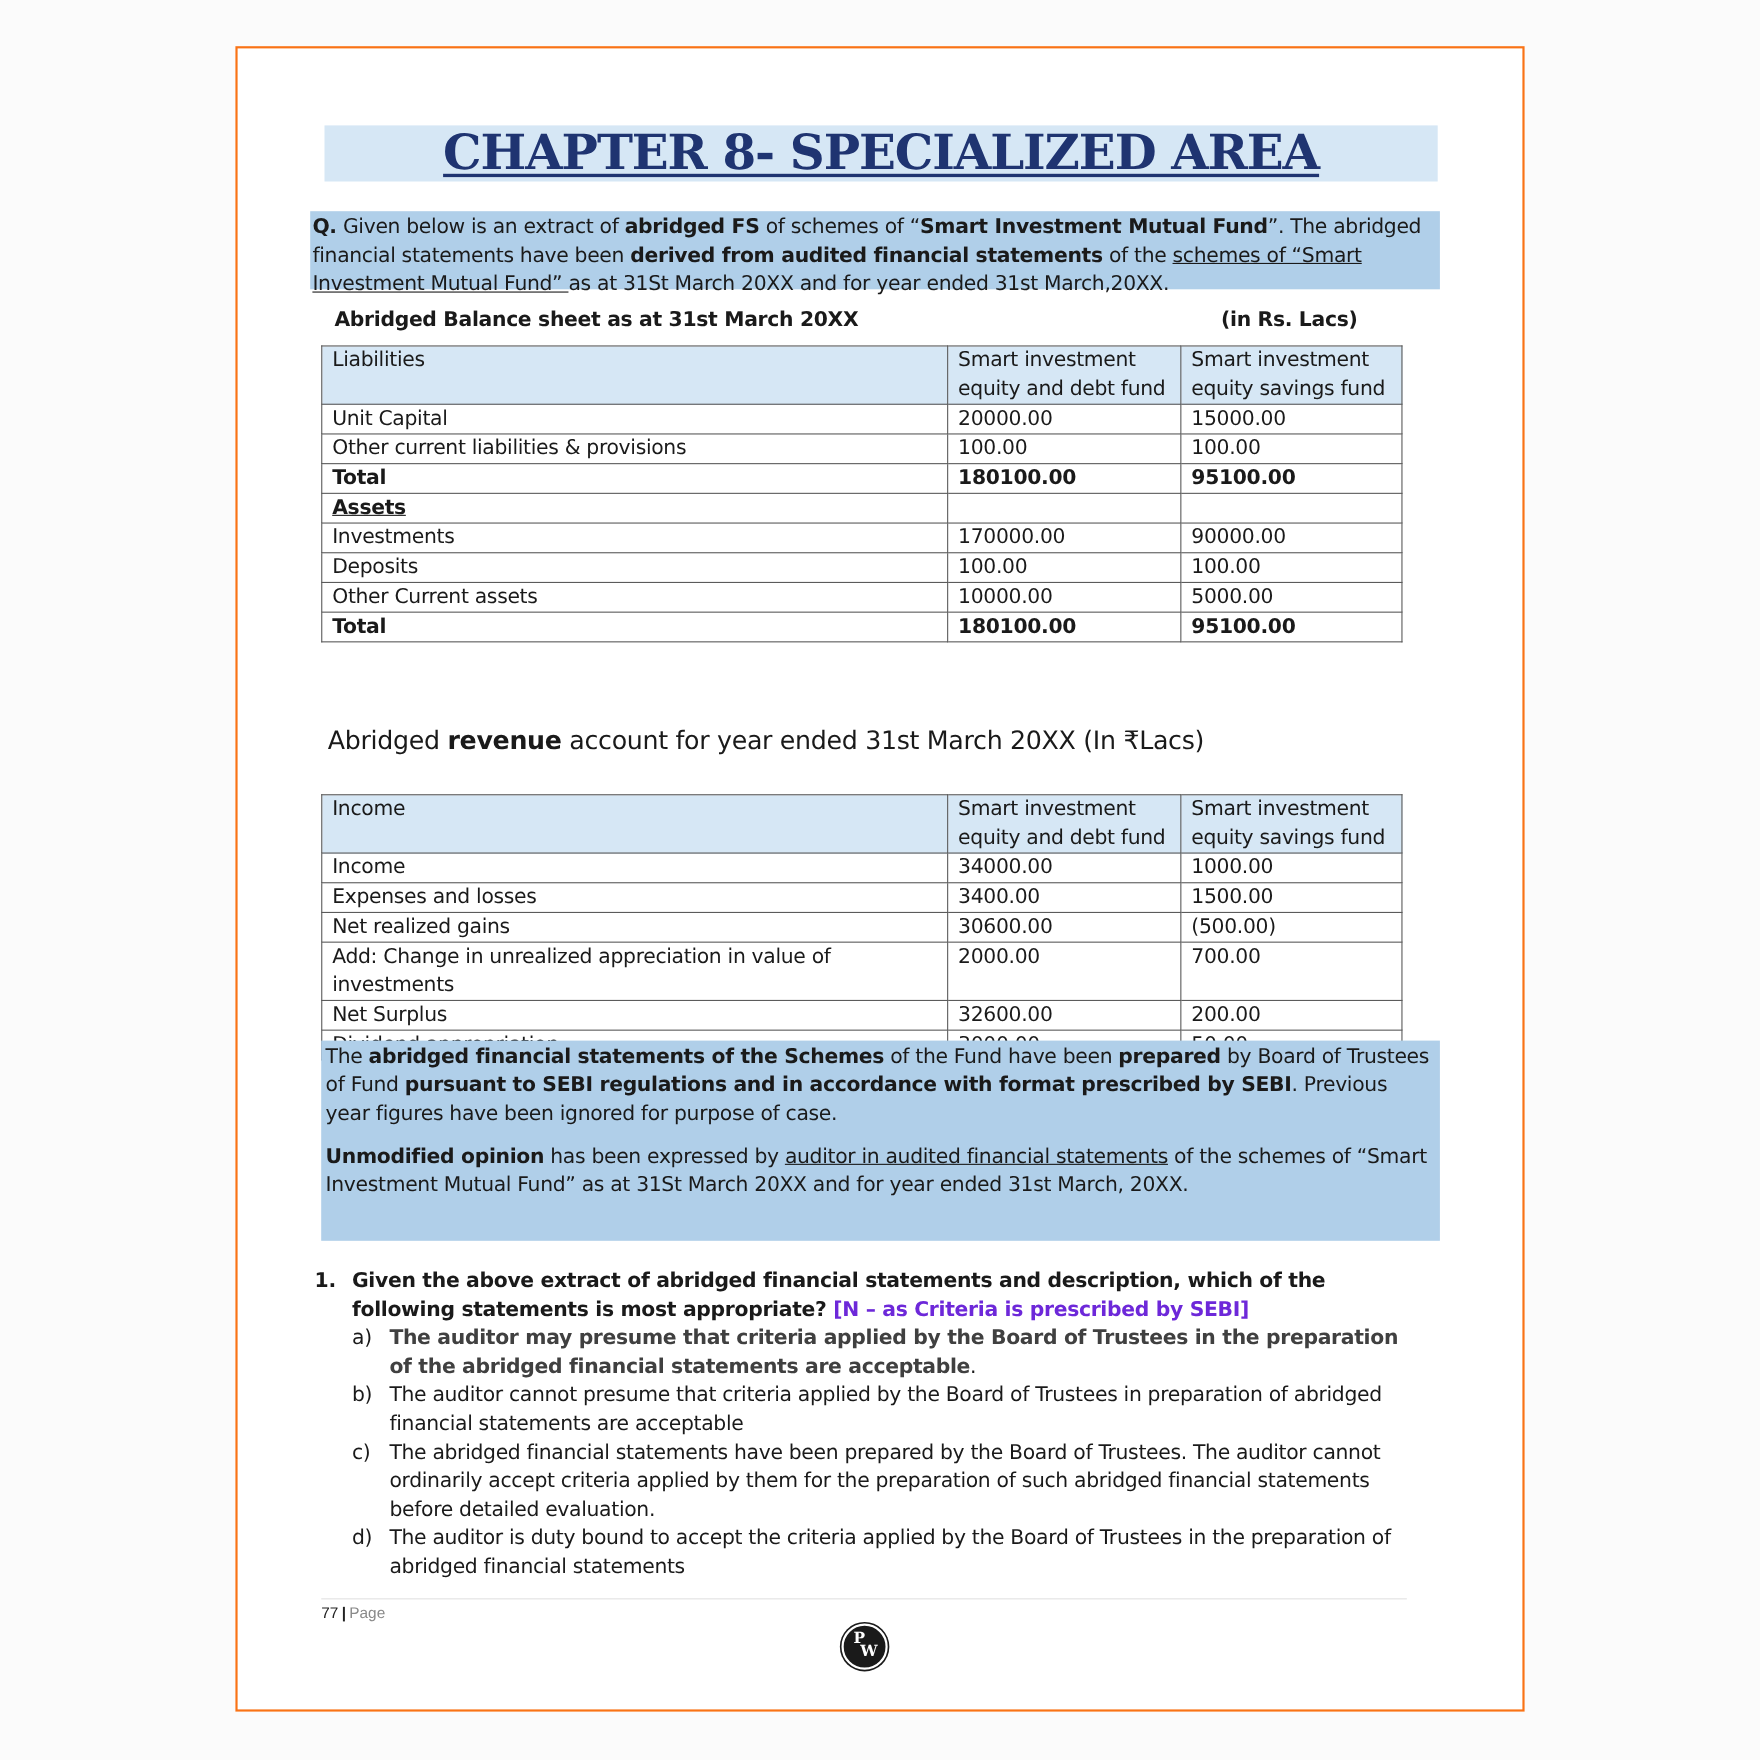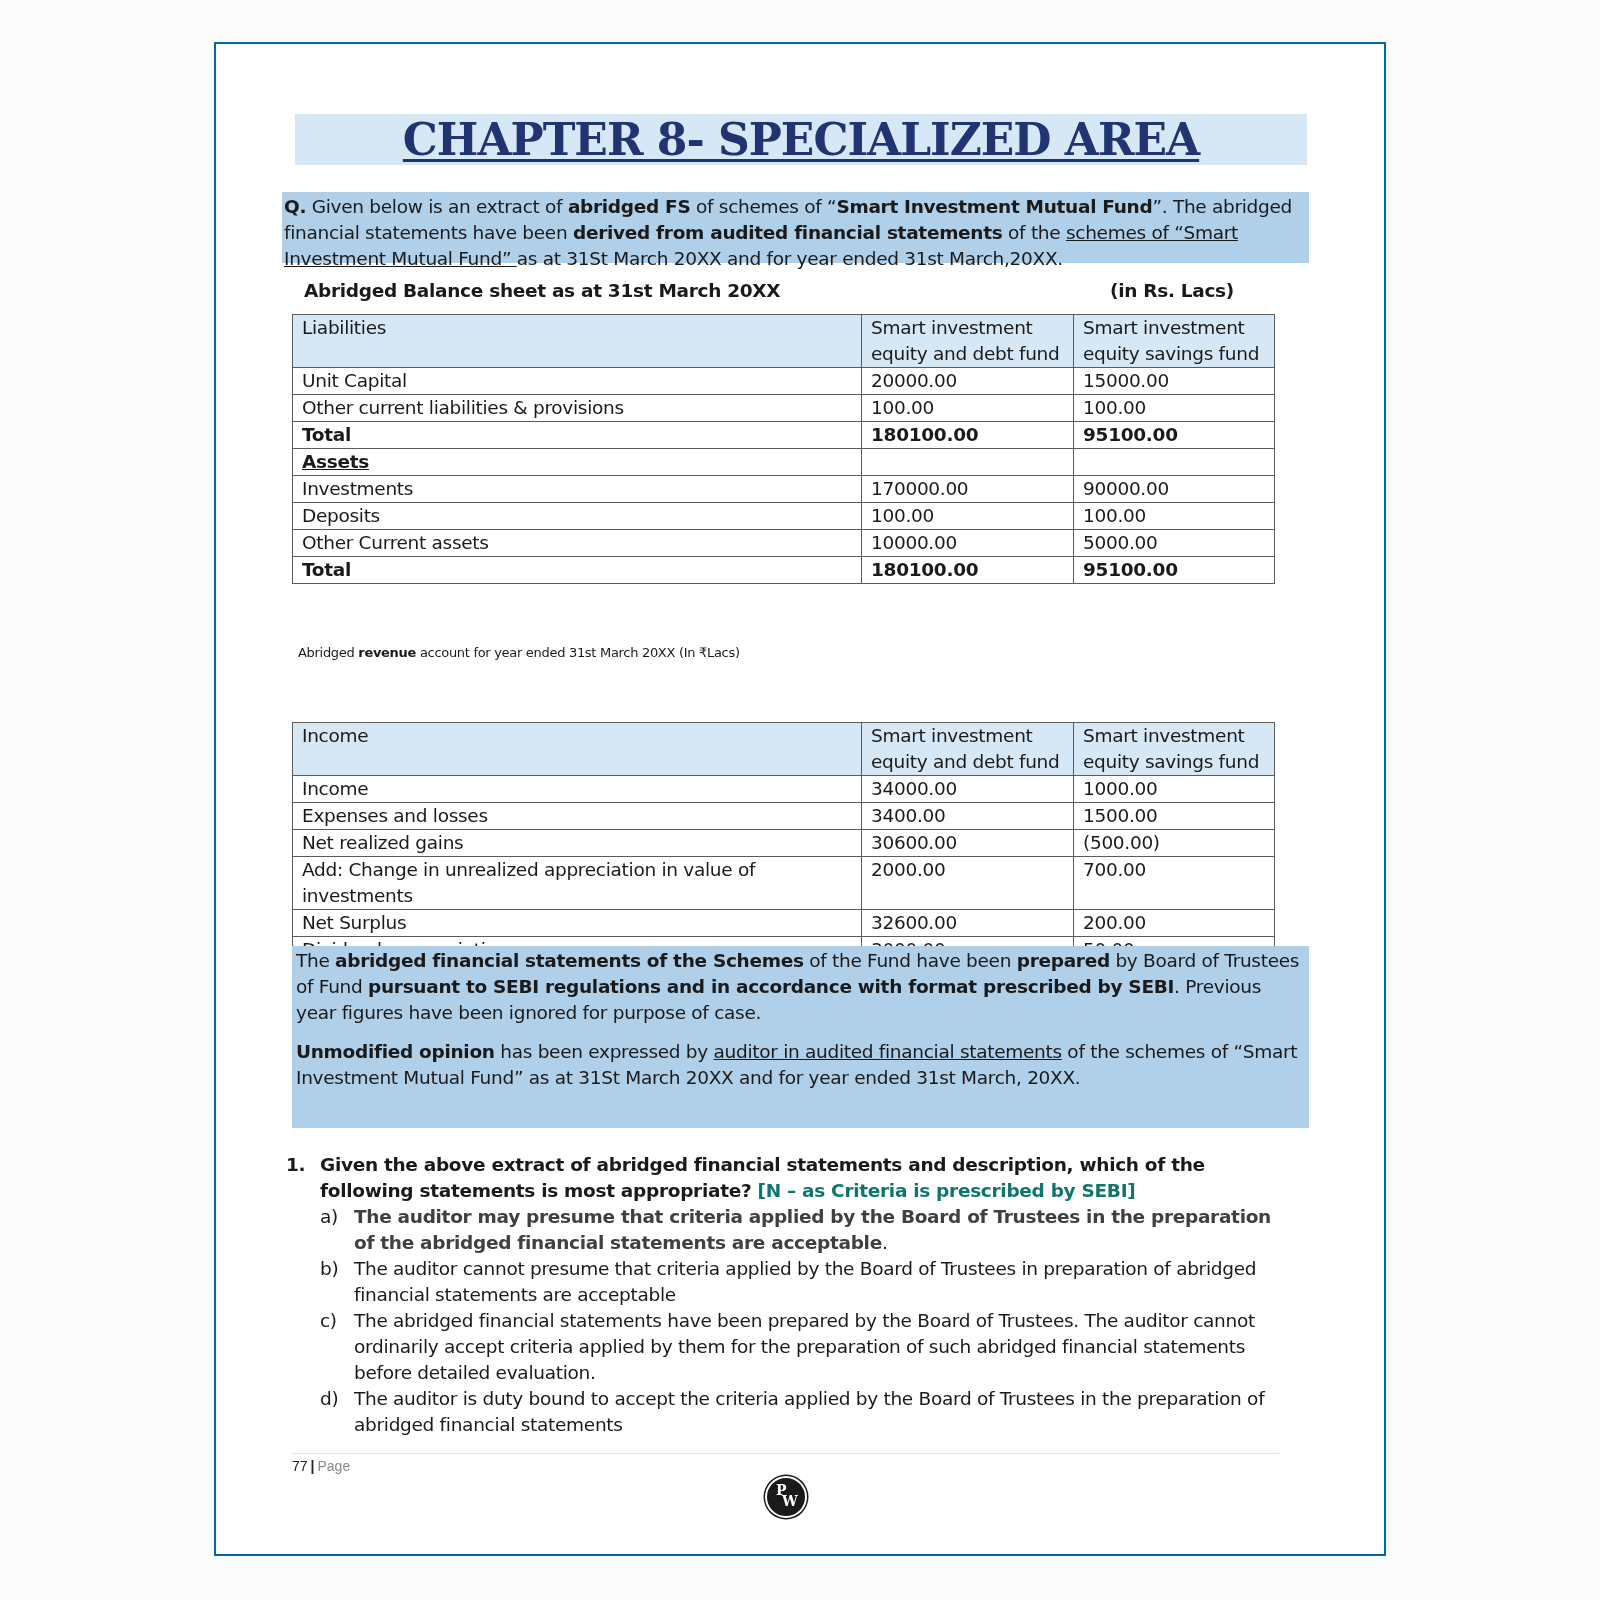--- a/index.html
+++ b/index.html
@@ -9,21 +9,21 @@
     position: relative;
     font-family: "DejaVu Sans", sans-serif;
     color: #1a1a1a;
     overflow: hidden;
   }
   .page {
     position: absolute;
     left: 214px; top: 42px;
     width: 1172px; height: 1514px;
     background: #ffffff;
-    border: 2px solid #0369a1;
+    border: 2px solid #f97316;
     box-sizing: border-box;
   }
   .title-band {
     position: absolute;
     left: 79px; top: 70px;
     width: 1012px; height: 51px;
     background: #d6e7f5;
     text-align: center;
   }
   .title-band h1 {
@@ -75,22 +75,22 @@
     vertical-align: top;
   }
   table.fs tr.head td { background: #d6e7f5; height: 52px; }
   table.fs col.c1 { width: 569px; }
   table.fs col.c2 { width: 212px; }
   table.fs col.c3 { width: 201px; }
   table.fs tr.bold td { font-weight: bold; }
   .bs-table { left: 76px; top: 270px; }
   .rev-caption {
     position: absolute;
-    left: 82px; top: 601px;
-    font-size: 13px;
+    left: 82px; top: 617px;
+    font-size: 23px;
     letter-spacing: -0.3px;
   }
   .rev-table { left: 76px; top: 641px; margin-top: 37px; }
   .note-box {
     position: absolute;
     left: 76px; top: 902px;
     width: 1017px; height: 182px;
     background: #b0cfe9;
     box-sizing: border-box;
     padding: 2px 4px 0 4px;
@@ -103,21 +103,21 @@
   .questions {
     position: absolute;
     left: 70px; top: 1108px;
     width: 1010px;
     font-size: 18.5px;
     line-height: 26px;
     letter-spacing: -0.3px;
   }
   .qnum { position: absolute; left: 0; top: 0; font-weight: bold; }
   .qtext { margin-left: 34px; font-weight: bold; }
-  .qnote { color: #0f766e; }
+  .qnote { color: #6d28d9; }
   .opt { position: relative; margin-left: 34px; padding-left: 34px; }
   .opt .letter { position: absolute; left: 0; top: 0; }
   .opt.correct .otext { color: #404040; font-weight: bold; }
   .footer-rule {
     position: absolute;
     left: 76px; top: 1409px;
     width: 987px; height: 1px;
     background: #e2e2e2;
   }
   .page-no {

